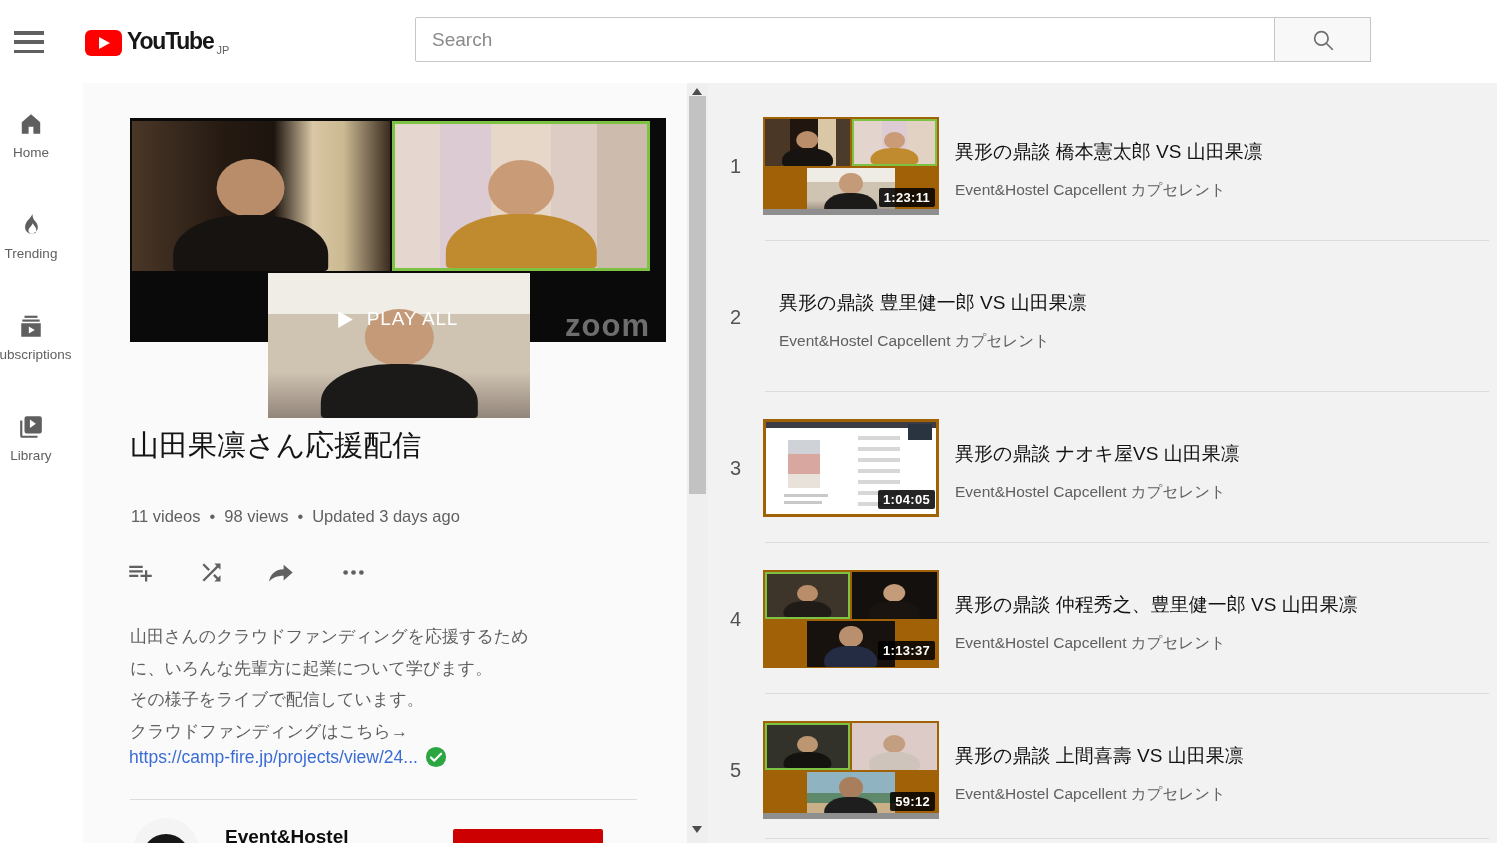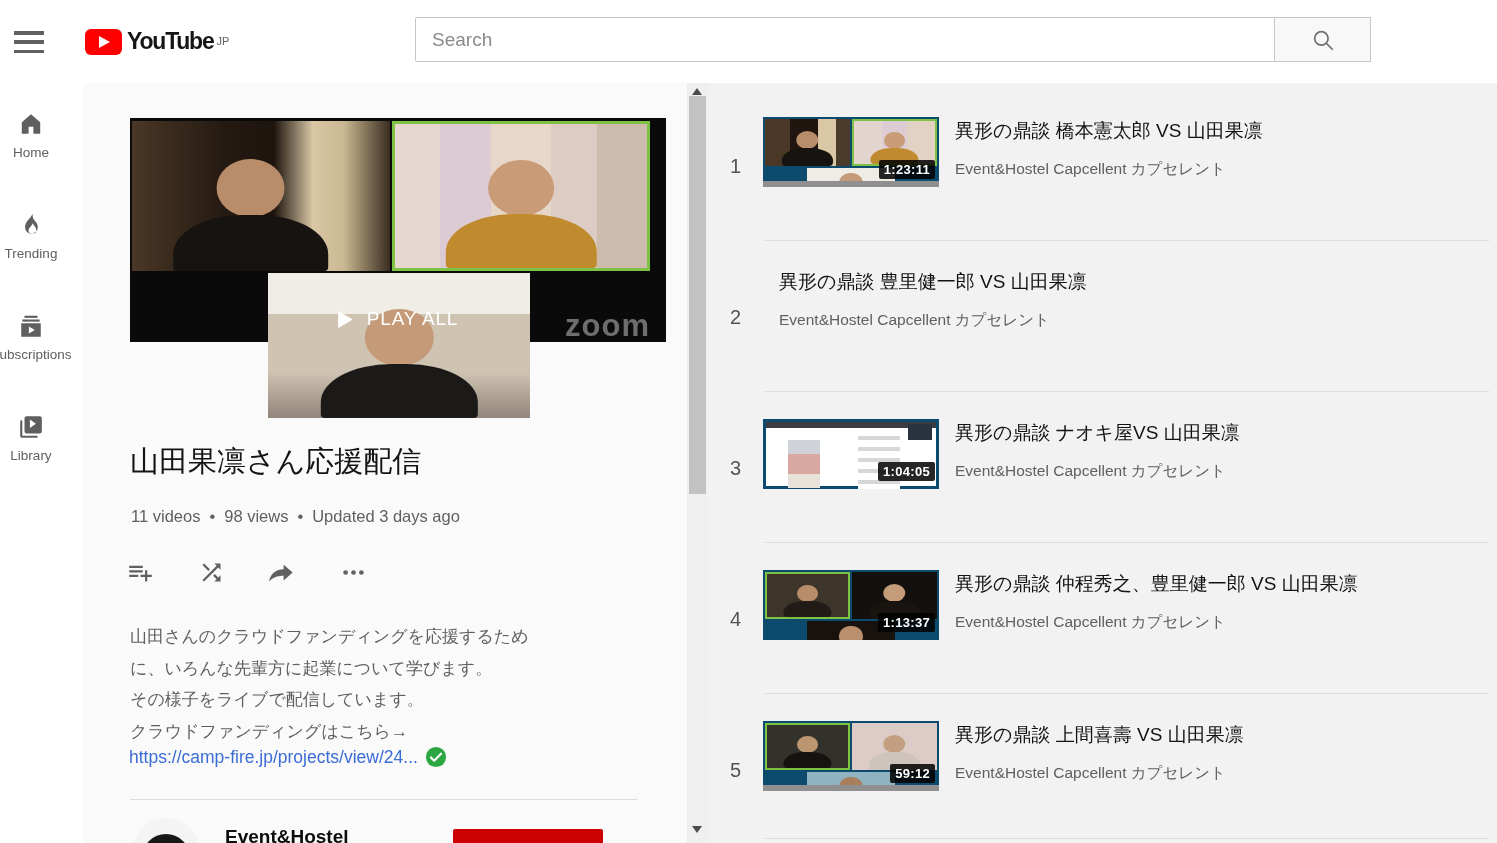--- a/index.html
+++ b/index.html
@@ -3,21 +3,21 @@
 <meta charset="utf-8">
 <style>
   * { margin:0; padding:0; box-sizing:border-box; }
   html,body { width:1497px; height:843px; }
   body { font-family:"Liberation Sans","DejaVu Sans",sans-serif; background:#fff; overflow:hidden; position:relative; }
 
   
   .header { position:absolute; left:0; top:0; width:1497px; height:83px; background:#fff; z-index:5; }
   .hamburger { position:absolute; left:14px; top:31px; width:30px; height:22px; display:flex; flex-direction:column; justify-content:space-between; cursor:pointer; }
   .hamburger span { display:block; width:30px; height:3.5px; background:#606060; }
-  .logo { position:absolute; left:85px; top:26px; display:flex; align-items:center; cursor:pointer; }
+  .logo { position:absolute; left:85px; top:26px; display:flex; align-items:flex-end; cursor:pointer; }
   .logo-badge { width:37px; height:26px; background:#ff0000; border-radius:6px; position:relative; margin-top:2px; }
   .logo-badge::after { content:""; position:absolute; left:14px; top:7px; border-left:11px solid #fff; border-top:6px solid transparent; border-bottom:6px solid transparent; }
   .logo-word { font-size:23px; font-weight:bold; letter-spacing:-1.2px; color:#161616; margin-left:5px; line-height:30px; }
   .logo-region { font-size:11px; color:#606060; margin-left:3px; margin-top:-1px; }
   .search-area { position:absolute; left:415px; top:17px; display:flex; }
   .search-input { width:860px; height:45px; border:1px solid #c6c6c6; border-radius:2px 0 0 2px; padding:0 16px; font-size:19px; color:#111; outline:none; background:#fff; font-family:inherit; }
   .search-input::placeholder { color:#8a8a8a; }
   .search-btn { width:96px; height:45px; background:#f8f8f8; border:1px solid #c6c6c6; border-left:none; display:flex; align-items:center; justify-content:center; cursor:pointer; }
 
   
@@ -42,21 +42,21 @@
 
   .p { position:absolute; left:50%; bottom:0; transform:translateX(-50%); width:60%; height:75%; }
   .p::before { content:""; position:absolute; left:50%; top:0; transform:translateX(-50%); width:44%; height:52%; border-radius:50%; background:var(--skin,#c09b78); }
   .p::after { content:""; position:absolute; left:50%; bottom:0; transform:translateX(-50%); width:100%; height:50%; background:var(--torso,#1c1814); border-radius:45% 45% 4px 4px / 70% 70% 4px 4px; }
 
   .playall { position:absolute; left:0; right:0; bottom:12px; display:flex; align-items:center; justify-content:center; color:#fff; z-index:3; }
   .playall svg { width:15px; height:17px; fill:#fff; margin-right:14px; }
   .playall-text { font-size:19px; letter-spacing:0.8px; }
   .zoom-mark { position:absolute; right:16px; bottom:-2px; font-size:31px; font-weight:bold; color:#6e6e6e; letter-spacing:1px; z-index:2; }
 
-  .pl-title { position:absolute; left:47px; top:359px; font-size:29px; color:#141414; font-weight:400; }
+  .pl-title { position:absolute; left:47px; top:343px; font-size:29px; color:#141414; font-weight:400; }
   .pl-stats { position:absolute; left:48px; top:424px; font-size:16.5px; color:#606060; display:flex; gap:9px; }
   .pl-actions { position:absolute; left:44px; top:476px; display:flex; gap:44px; }
   .pl-actions .act { width:27px; height:27px; cursor:pointer; }
   .pl-actions svg { width:27px; height:27px; fill:#606060; }
   .pl-desc { position:absolute; left:47px; top:538px; width:505px; font-size:17px; line-height:31.5px; color:#5f5f5f; }
   .pl-link-row { position:absolute; left:46px; top:663px; display:flex; align-items:center; }
   .pl-link { font-size:17.5px; color:#3b6cd6; text-decoration:none; cursor:pointer; }
   .verified { width:22px; height:22px; margin-left:7px; }
   .pl-divider { position:absolute; left:47px; top:716px; width:507px; border-top:1px solid #dcdcdc; }
   .owner-avatar { position:absolute; left:50px; top:735px; width:66px; height:66px; border-radius:50%; background:#f4f4f4; overflow:hidden; cursor:pointer; }
@@ -68,30 +68,30 @@
   .scrollbar { position:absolute; left:687px; top:83px; width:21px; height:760px; background:#efefef; }
   .sc-up, .sc-down { position:absolute; left:5px; width:0; height:0; cursor:pointer; }
   .sc-up { top:5px; border-left:5.5px solid transparent; border-right:5.5px solid transparent; border-bottom:7px solid #4d4d4d; }
   .sc-down { bottom:10px; border-left:5.5px solid transparent; border-right:5.5px solid transparent; border-top:7px solid #4d4d4d; }
   .sc-thumb { position:absolute; left:2px; top:13px; width:17px; height:398px; background:#c2c2c2; cursor:grab; }
 
   
   .video-list { position:absolute; left:708px; top:83px; width:789px; height:760px; background:#f2f2f2; padding-top:34px; }
   .vrow { display:flex; height:104px; }
   .vnum { width:55px; text-align:center; font-size:20px; color:#535353; line-height:99px; flex:none; }
-  .vthumb { position:relative; width:176px; height:70px; background:#0c4a6e; flex:none; cursor:pointer; overflow:hidden; }
+  .vthumb { position:relative; width:176px; height:98px; background:#a16207; flex:none; cursor:pointer; overflow:hidden; }
   .vthumb .ctl { left:2px; top:2px; width:85px; height:47px; }
   .vthumb .ctr { left:89px; top:2px; width:85px; height:47px; }
   .vthumb .cb  { left:44px; top:51px; width:88px; height:46px; }
   .vthumb .cb .p { height:90%; }
   .gb { border:2px solid #7ec243; }
   .duration { position:absolute; right:4px; bottom:8px; background:rgba(0,0,0,0.85); color:#fff; font-size:13px; font-weight:bold; padding:2px 5px; border-radius:2px; letter-spacing:0.3px; z-index:3; }
   .progress { position:absolute; left:0; bottom:0; width:100%; height:6px; background:#8f8f8f; display:none; z-index:2; }
   .progress .pf { height:100%; background:#ee0000; }
-  .vmeta { margin-left:16px; padding-top:1px; }
+  .vmeta { margin-left:16px; padding-top:1px;margin-top:21px; }
   .vtitle { font-size:19px; color:#121212; cursor:pointer; }
   .vchan { margin-top:15px; font-size:15.5px; color:#606060; cursor:pointer; }
   .vsep { height:1px; background:#dcdcdc; margin:19px 8px 27px 57px; }
   .vsep.last { margin-top:13px; }
 
   
   .v1 .ctl { background:linear-gradient(90deg,#4a3726 0 30%,#20160f 30% 62%,#d9c7a5 62% 84%,#4a3b2a 84%); }
   .v1 .ctr { background:linear-gradient(90deg,#e4d4ce 0 35%,#ddccd4 35% 65%,#e2d2c3 65%); }
   .v1 .cb  { background:linear-gradient(180deg,#efece6 0 30%,#cfc3b2 30% 70%,#8c8074 100%); }
   .v2 .ctl { background:#c5cabe; }

